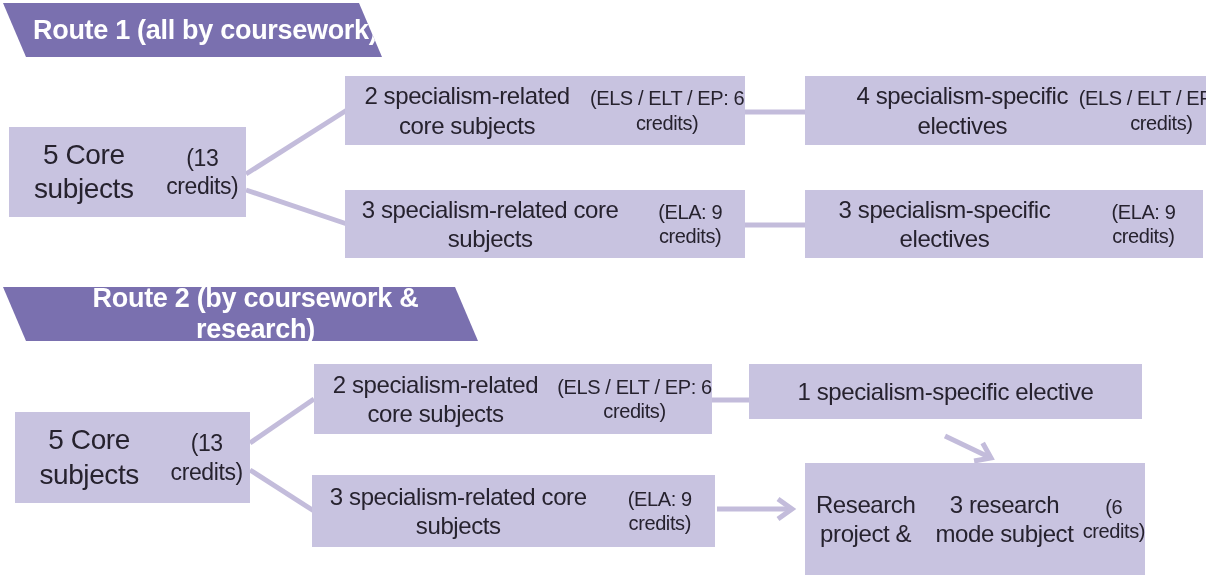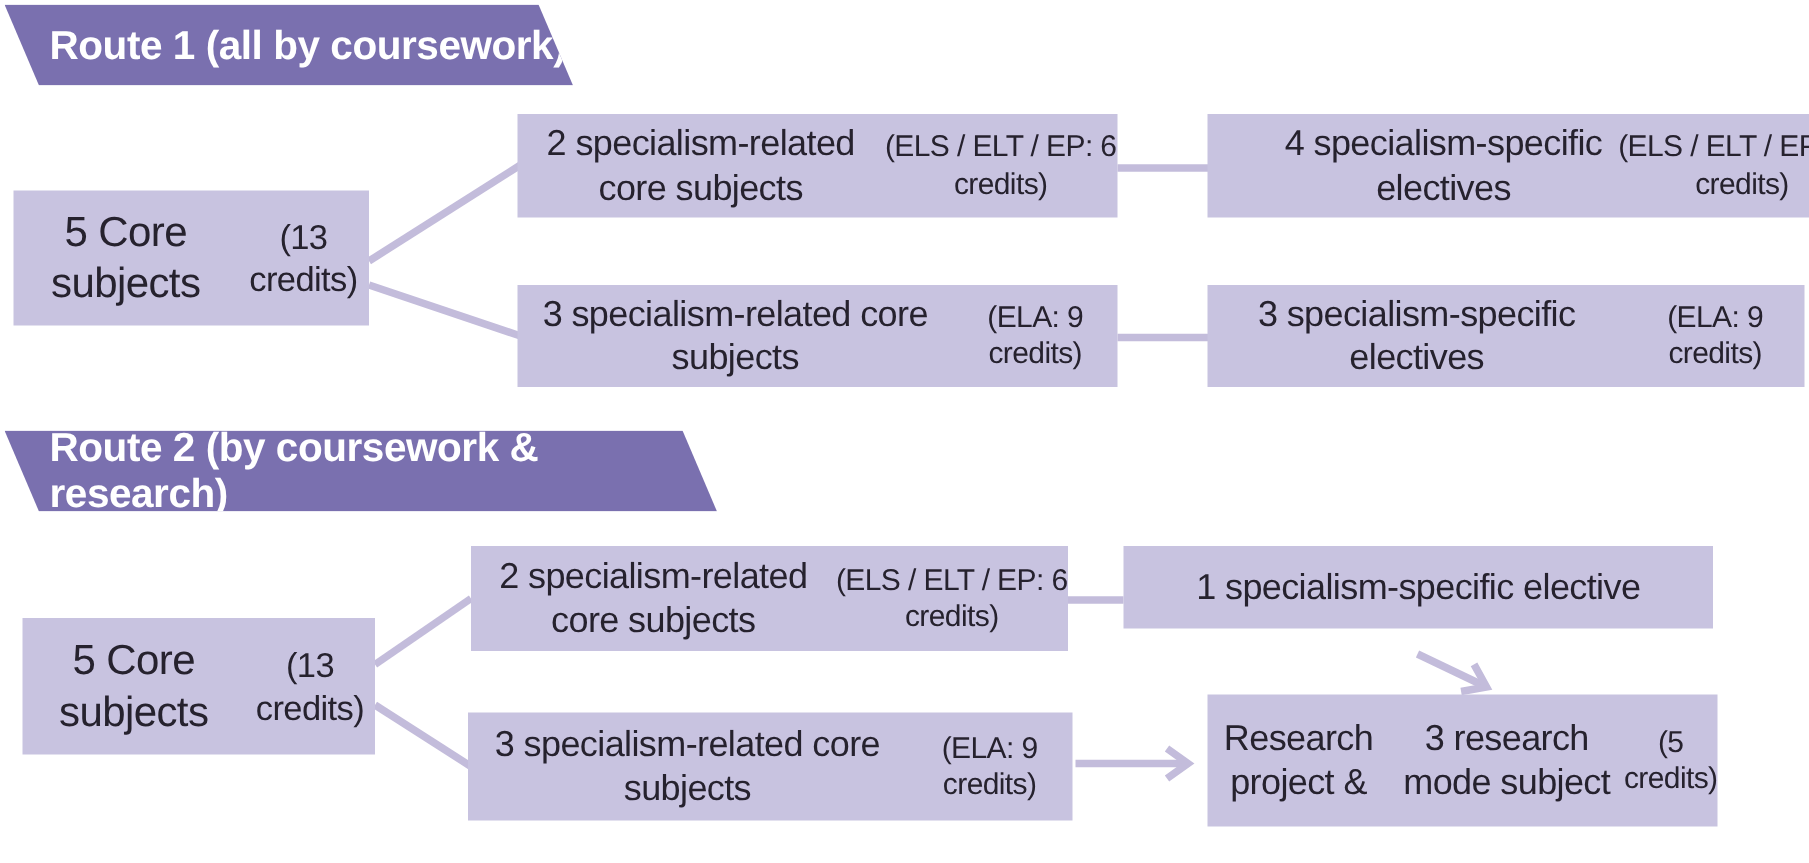--- a/index.html
+++ b/index.html
@@ -86,21 +86,21 @@
   <div class="box" style="left:345px;top:190px;width:400px;height:68px;">
     <div class="title">3 specialism-related core subjects</div>
     <div class="subtitle">(ELA: 9 credits)</div>
   </div>
 
   <div class="box" style="left:805px;top:190px;width:398px;height:68px;">
     <div class="title">3 specialism-specific electives</div>
     <div class="subtitle">(ELA: 9 credits)</div>
   </div>
 
-  <div class="banner" style="left:3px;top:287px;width:475px;">
+  <div class="banner" style="left:3px;top:287px;width:475px;text-align:center;">
     <span>Route 2 (by coursework &amp; research)</span>
   </div>
 
   <div class="box core" style="left:15px;top:412px;width:235px;height:91px;">
     <div class="title">5 Core subjects</div>
     <div class="subtitle">(13 credits)</div>
   </div>
 
   <div class="box" style="left:314px;top:364px;width:398px;height:70px;">
     <div class="title">2 specialism-related core subjects</div>
@@ -109,19 +109,19 @@
 
   <div class="box" style="left:749px;top:364px;width:393px;height:55px;">
     <div class="title">1 specialism-specific elective</div>
   </div>
 
   <div class="box" style="left:312px;top:475px;width:403px;height:72px;">
     <div class="title">3 specialism-related core subjects</div>
     <div class="subtitle">(ELA: 9 credits)</div>
   </div>
 
-  <div class="box research" style="left:805px;top:463px;width:340px;height:88px;">
+  <div class="box research" style="left:805px;top:463px;width:340px;height:112px;">
     <div class="title">Research project &amp;</div>
     <div class="title">3 research mode subject</div>
-    <div class="subtitle">(5 credits)</div>
+    <div class="subtitle">(6 credits)</div>
   </div>
 
 </div>
 
 </body></html>

